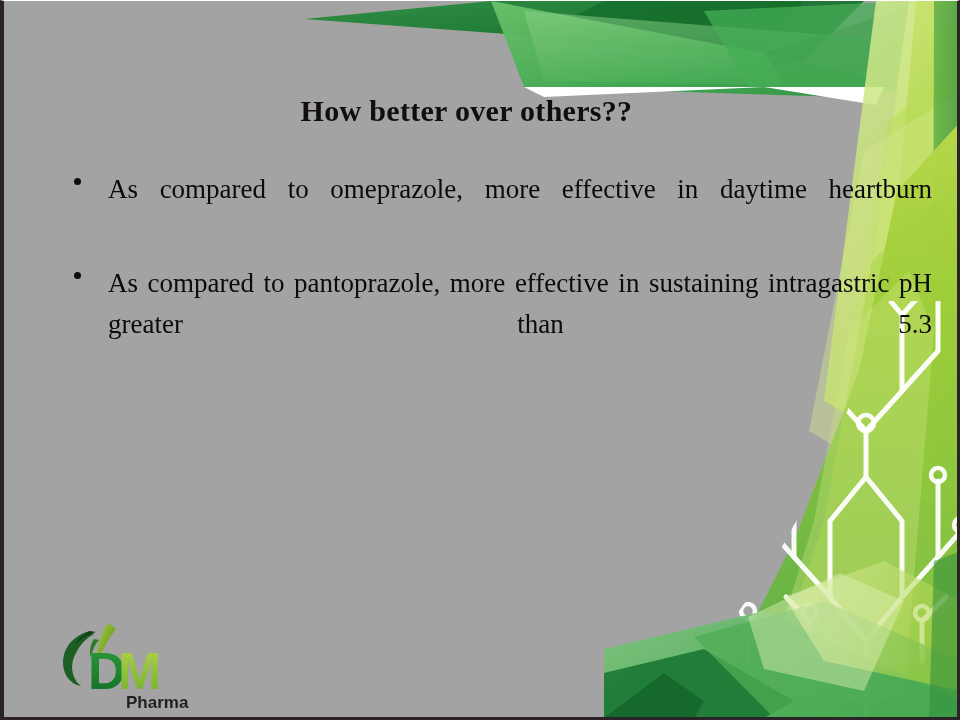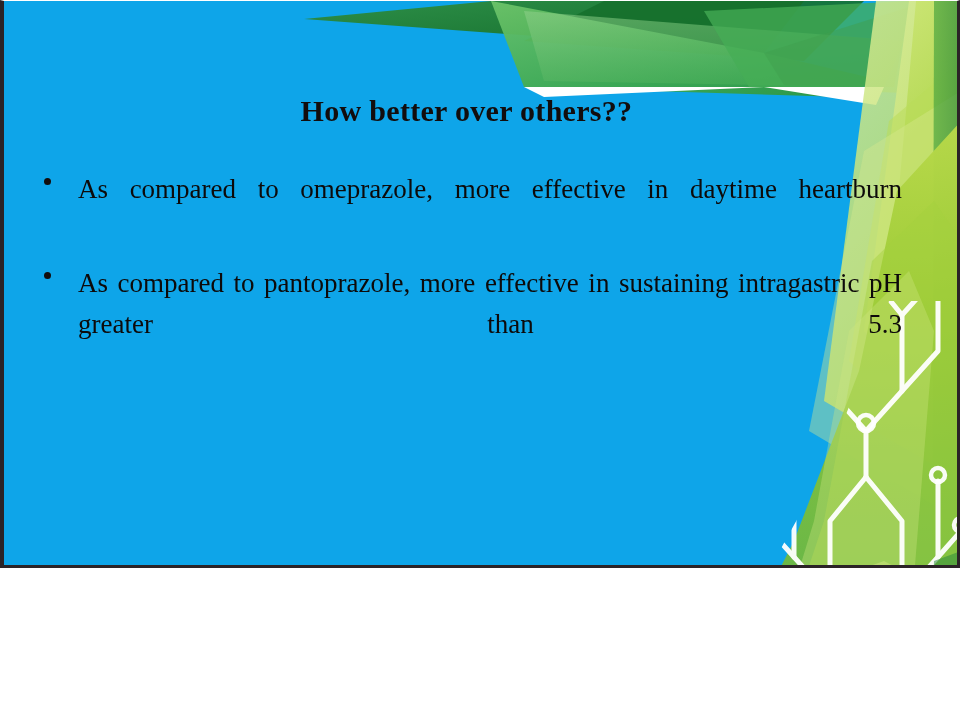--- a/index.html
+++ b/index.html
@@ -3,22 +3,22 @@
 <meta charset="utf-8">
 <style>
   html, body {
     margin: 0;
     padding: 0;
     background: #ffffff;
   }
   #slide {
     position: relative;
     width: 960px;
-    height: 568px;
-    background: #0ea5e9;
+    height: 720px;
+    background: #a3a3a3;
     overflow: hidden;
     box-sizing: border-box;
     border-left: 4px solid #2b2327;
     border-bottom: 3px solid #2b2327;
     border-right: 3px solid #2b2327;
     border-top: 1px solid #ffffff;
     font-family: "Liberation Serif", serif;
   }
 
   
@@ -44,21 +44,21 @@
     font-weight: bold;
     font-size: 30px;
     line-height: 36px;
     color: #120d0d;
     letter-spacing: 0.3px;
   }
 
   
   #body-block {
     position: absolute;
-    left: 32px;
+    left: 62px;
     top: 168px;
     width: 866px;
     z-index: 6;
   }
   .bullet-row {
     position: relative;
     padding-left: 42px;
     margin-bottom: 12px;
   }
   .bullet-marker {

